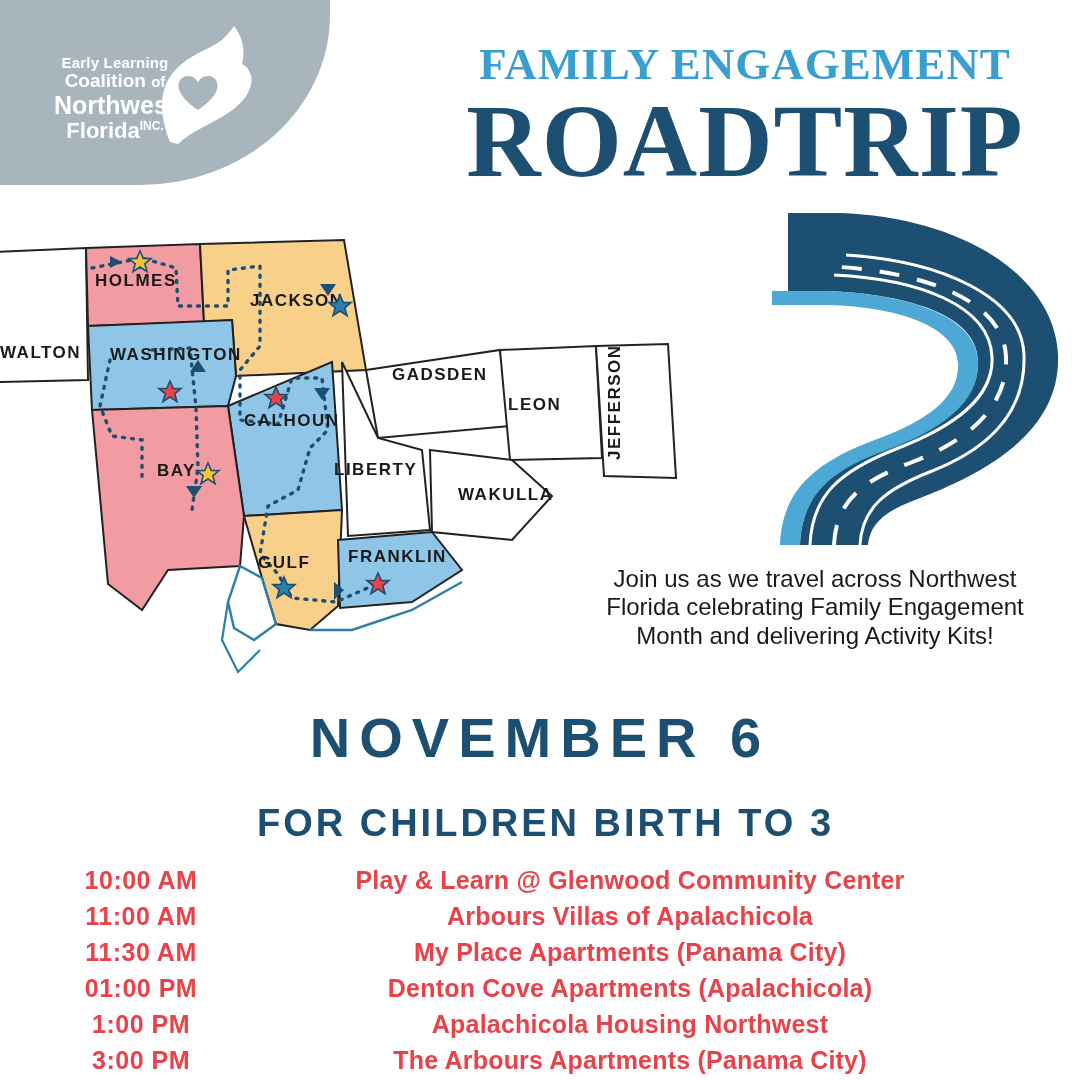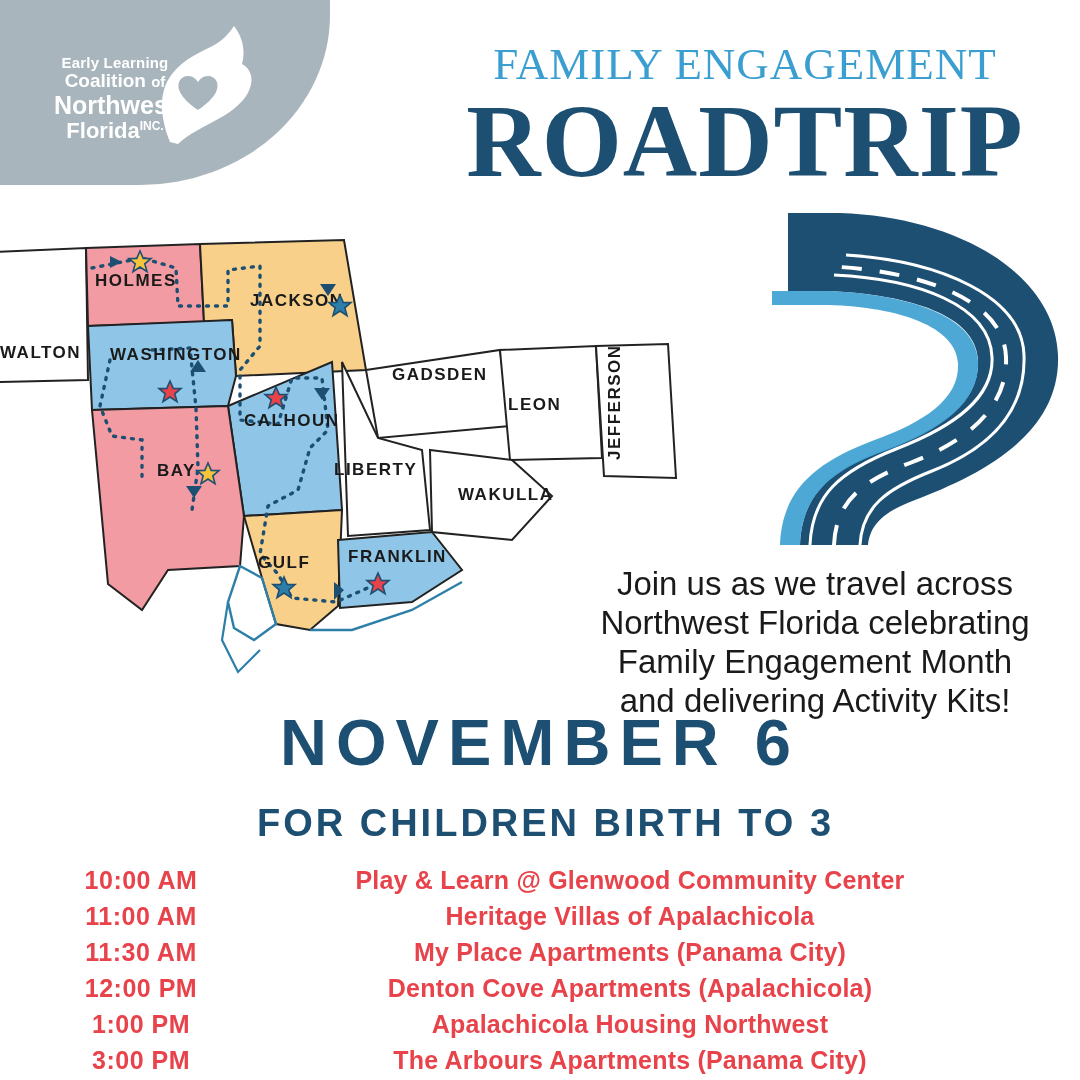--- a/index.html
+++ b/index.html
@@ -33,43 +33,43 @@
   #logo-mark {
     position:absolute; left:150px; top:22px; width:110px; height:130px;
   }
 
   
   #headline {
     position:absolute; left:430px; top:38px; width:630px; text-align:center;
   }
   #fam-eng {
     font-family:"Liberation Serif", serif;
-    font-weight:normal; font-size:45px; letter-spacing:1px;
+    font-weight:bold; font-size:45px; letter-spacing:1px;
     color:#3a9fd0;
   }
   #roadtrip {
     font-family:"Liberation Serif", serif;
     font-weight:bold; font-size:103px; letter-spacing:1px;
     color:#1d4f72; line-height:0.96; margin-top:2px;
   }
 
   
   #map-wrap { position:absolute; left:-8px; top:210px; width:730px; height:470px; }
   #map-wrap svg { display:block; }
 
   
   #blurb {
     position:absolute; left:600px; top:565px; width:430px;
-    text-align:center; color:#1a1a1a; font-size:33px; line-height:1.18;
+    text-align:center; color:#1a1a1a; font-size:24px; line-height:1.18;
   }
 
   
   #date-line {
     position:absolute; left:0; top:705px; width:1080px; text-align:center;
-    color:#1d4f72; font-weight:bold; font-size:65px; letter-spacing:9px;
+    color:#1d4f72; font-weight:bold; font-size:56px; letter-spacing:9px;
   }
   #subdate-line {
     position:absolute; left:0; top:802px; width:1080px; text-align:center;
     color:#1d4f72; font-weight:bold; font-size:38px; letter-spacing:3px;padding-left:11px;
   }
 
   
   #schedule {
     position:absolute; left:0; top:866px; width:1080px;
     color:#e8424a; font-weight:bold; font-size:25px;
@@ -212,28 +212,28 @@
 <div id="date-line">NOVEMBER 6</div>
 <div id="subdate-line">FOR CHILDREN BIRTH TO 3</div>
 
 <div id="schedule">
   <div class="sched-row">
     <span class="sched-time">10:00 AM</span>
     <span class="sched-name">Play &amp; Learn @ Glenwood Community Center</span>
   </div>
   <div class="sched-row">
     <span class="sched-time">11:00 AM</span>
-    <span class="sched-name">Heritage Villas of Apalachicola</span>
+    <span class="sched-name">Arbours Villas of Apalachicola</span>
   </div>
   <div class="sched-row">
     <span class="sched-time">11:30 AM</span>
     <span class="sched-name">My Place Apartments (Panama City)</span>
   </div>
   <div class="sched-row">
-    <span class="sched-time">12:00 PM</span>
+    <span class="sched-time">01:00 PM</span>
     <span class="sched-name">Denton Cove Apartments (Apalachicola)</span>
   </div>
   <div class="sched-row">
     <span class="sched-time">1:00 PM</span>
     <span class="sched-name">Apalachicola Housing Northwest</span>
   </div>
   <div class="sched-row">
     <span class="sched-time">3:00 PM</span>
     <span class="sched-name">The Arbours Apartments (Panama City)</span>
   </div>

